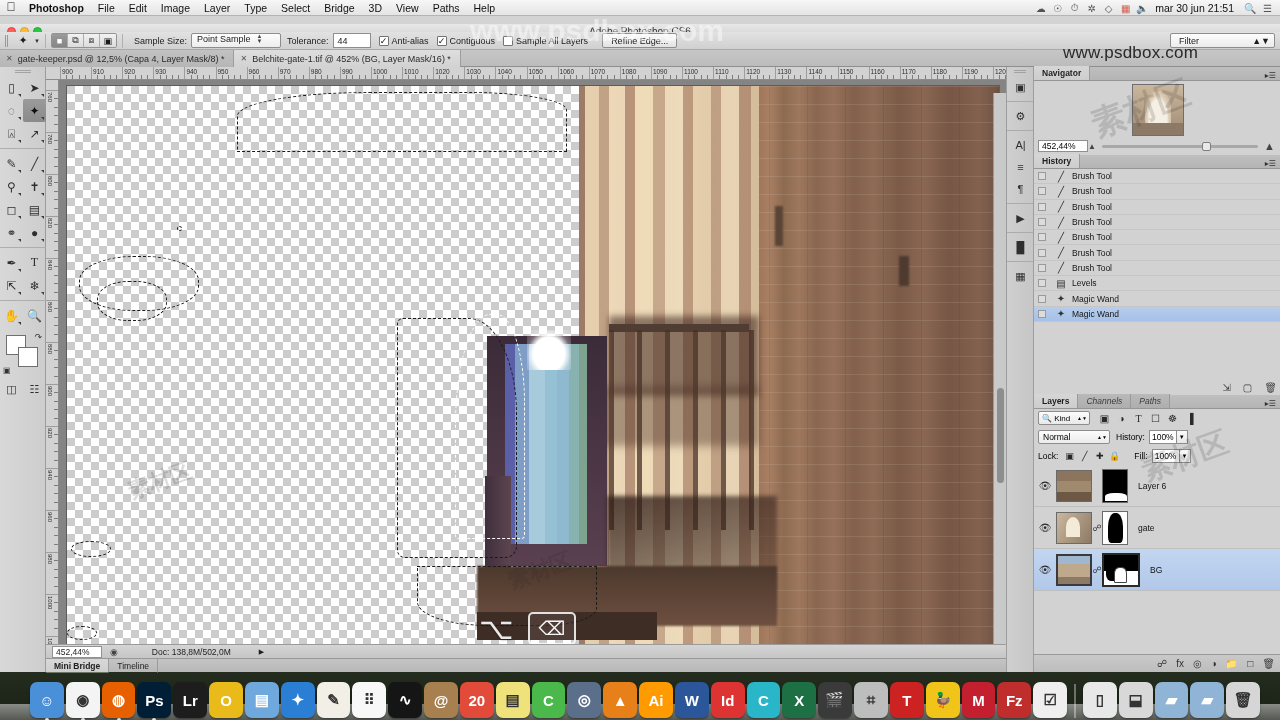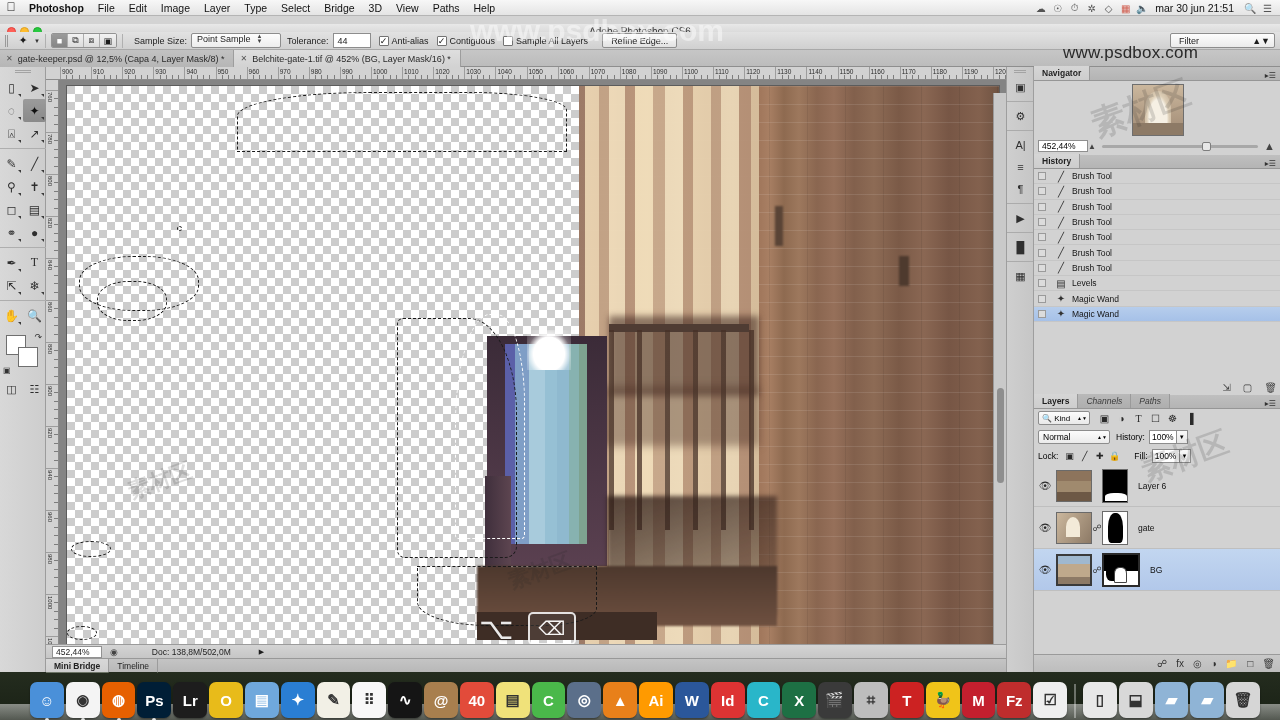--- a/index.html
+++ b/index.html
@@ -1072,21 +1072,21 @@
       <div class="dicon" style="background: rgb(230, 96, 0); color: rgb(255, 255, 255);">◍<div class="running"></div></div>
       <div class="dicon" style="background: rgb(0, 30, 54); color: rgb(255, 255, 255);">Ps<div class="running"></div></div>
       <div class="dicon" style="background: rgb(29, 29, 29); color: rgb(255, 255, 255);">Lr</div>
       <div class="dicon" style="background: rgb(232, 187, 26); color: rgb(255, 255, 255);">O</div>
       <div class="dicon" style="background: rgb(111, 168, 220); color: rgb(255, 255, 255);">▤</div>
       <div class="dicon" style="background: rgb(42, 126, 211); color: rgb(255, 255, 255);">✦</div>
       <div class="dicon" style="background: rgb(242, 240, 230); color: rgb(51, 51, 51);">✎</div>
       <div class="dicon" style="background: rgb(248, 248, 248); color: rgb(51, 51, 51);">⠿</div>
       <div class="dicon" style="background: rgb(21, 21, 21); color: rgb(255, 255, 255);">∿</div>
       <div class="dicon" style="background: rgb(168, 127, 78); color: rgb(255, 255, 255);">@</div>
-      <div class="dicon" style="background: rgb(226, 75, 58); color: rgb(255, 255, 255);">40</div>
+      <div class="dicon" style="background: rgb(226, 75, 58); color: rgb(255, 255, 255);">20</div>
       <div class="dicon" style="background: rgb(240, 226, 122); color: rgb(51, 51, 51);">▤</div>
       <div class="dicon" style="background: rgb(74, 184, 74); color: rgb(255, 255, 255);">C</div>
       <div class="dicon" style="background: rgb(91, 111, 138); color: rgb(255, 255, 255);">◎</div>
       <div class="dicon" style="background: rgb(232, 128, 26); color: rgb(255, 255, 255);">▲</div>
       <div class="dicon" style="background: rgb(255, 154, 0); color: rgb(255, 255, 255);">Ai</div>
       <div class="dicon" style="background: rgb(43, 87, 154); color: rgb(255, 255, 255);">W</div>
       <div class="dicon" style="background: rgb(221, 51, 51); color: rgb(255, 255, 255);">Id</div>
       <div class="dicon" style="background: rgb(41, 182, 201); color: rgb(255, 255, 255);">C</div>
       <div class="dicon" style="background: rgb(29, 112, 68); color: rgb(255, 255, 255);">X</div>
       <div class="dicon" style="background: rgb(58, 58, 58); color: rgb(255, 255, 255);">🎬</div>

